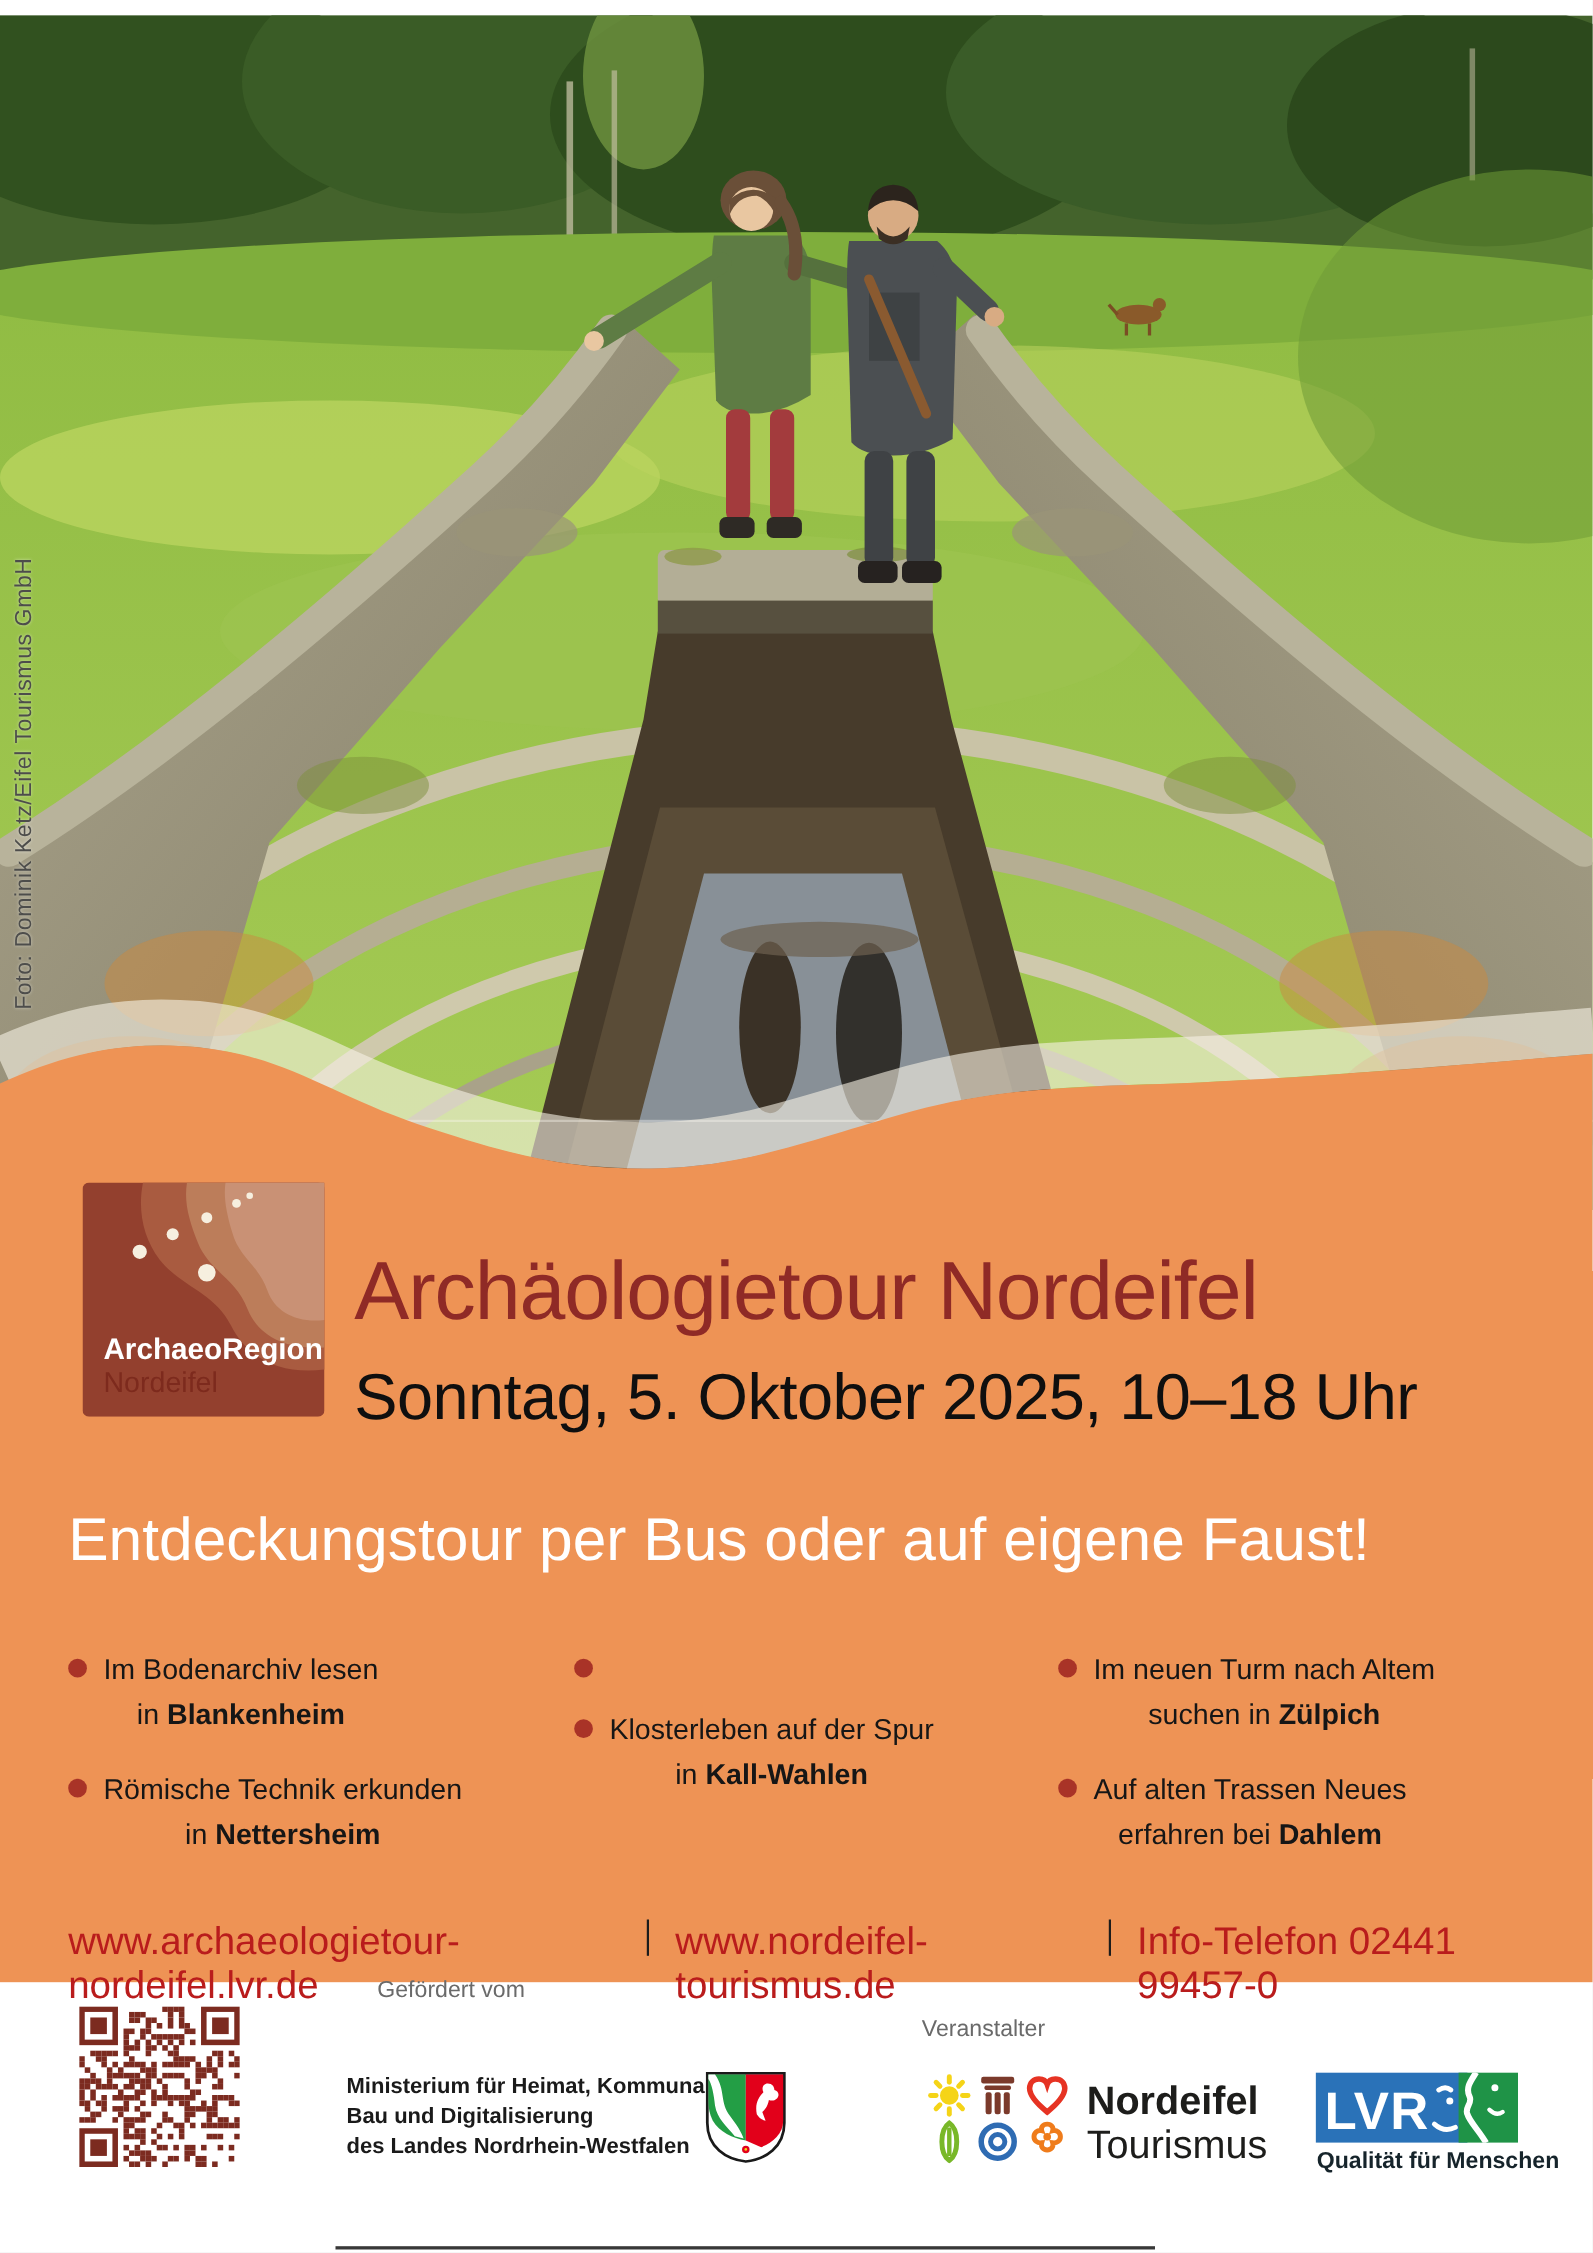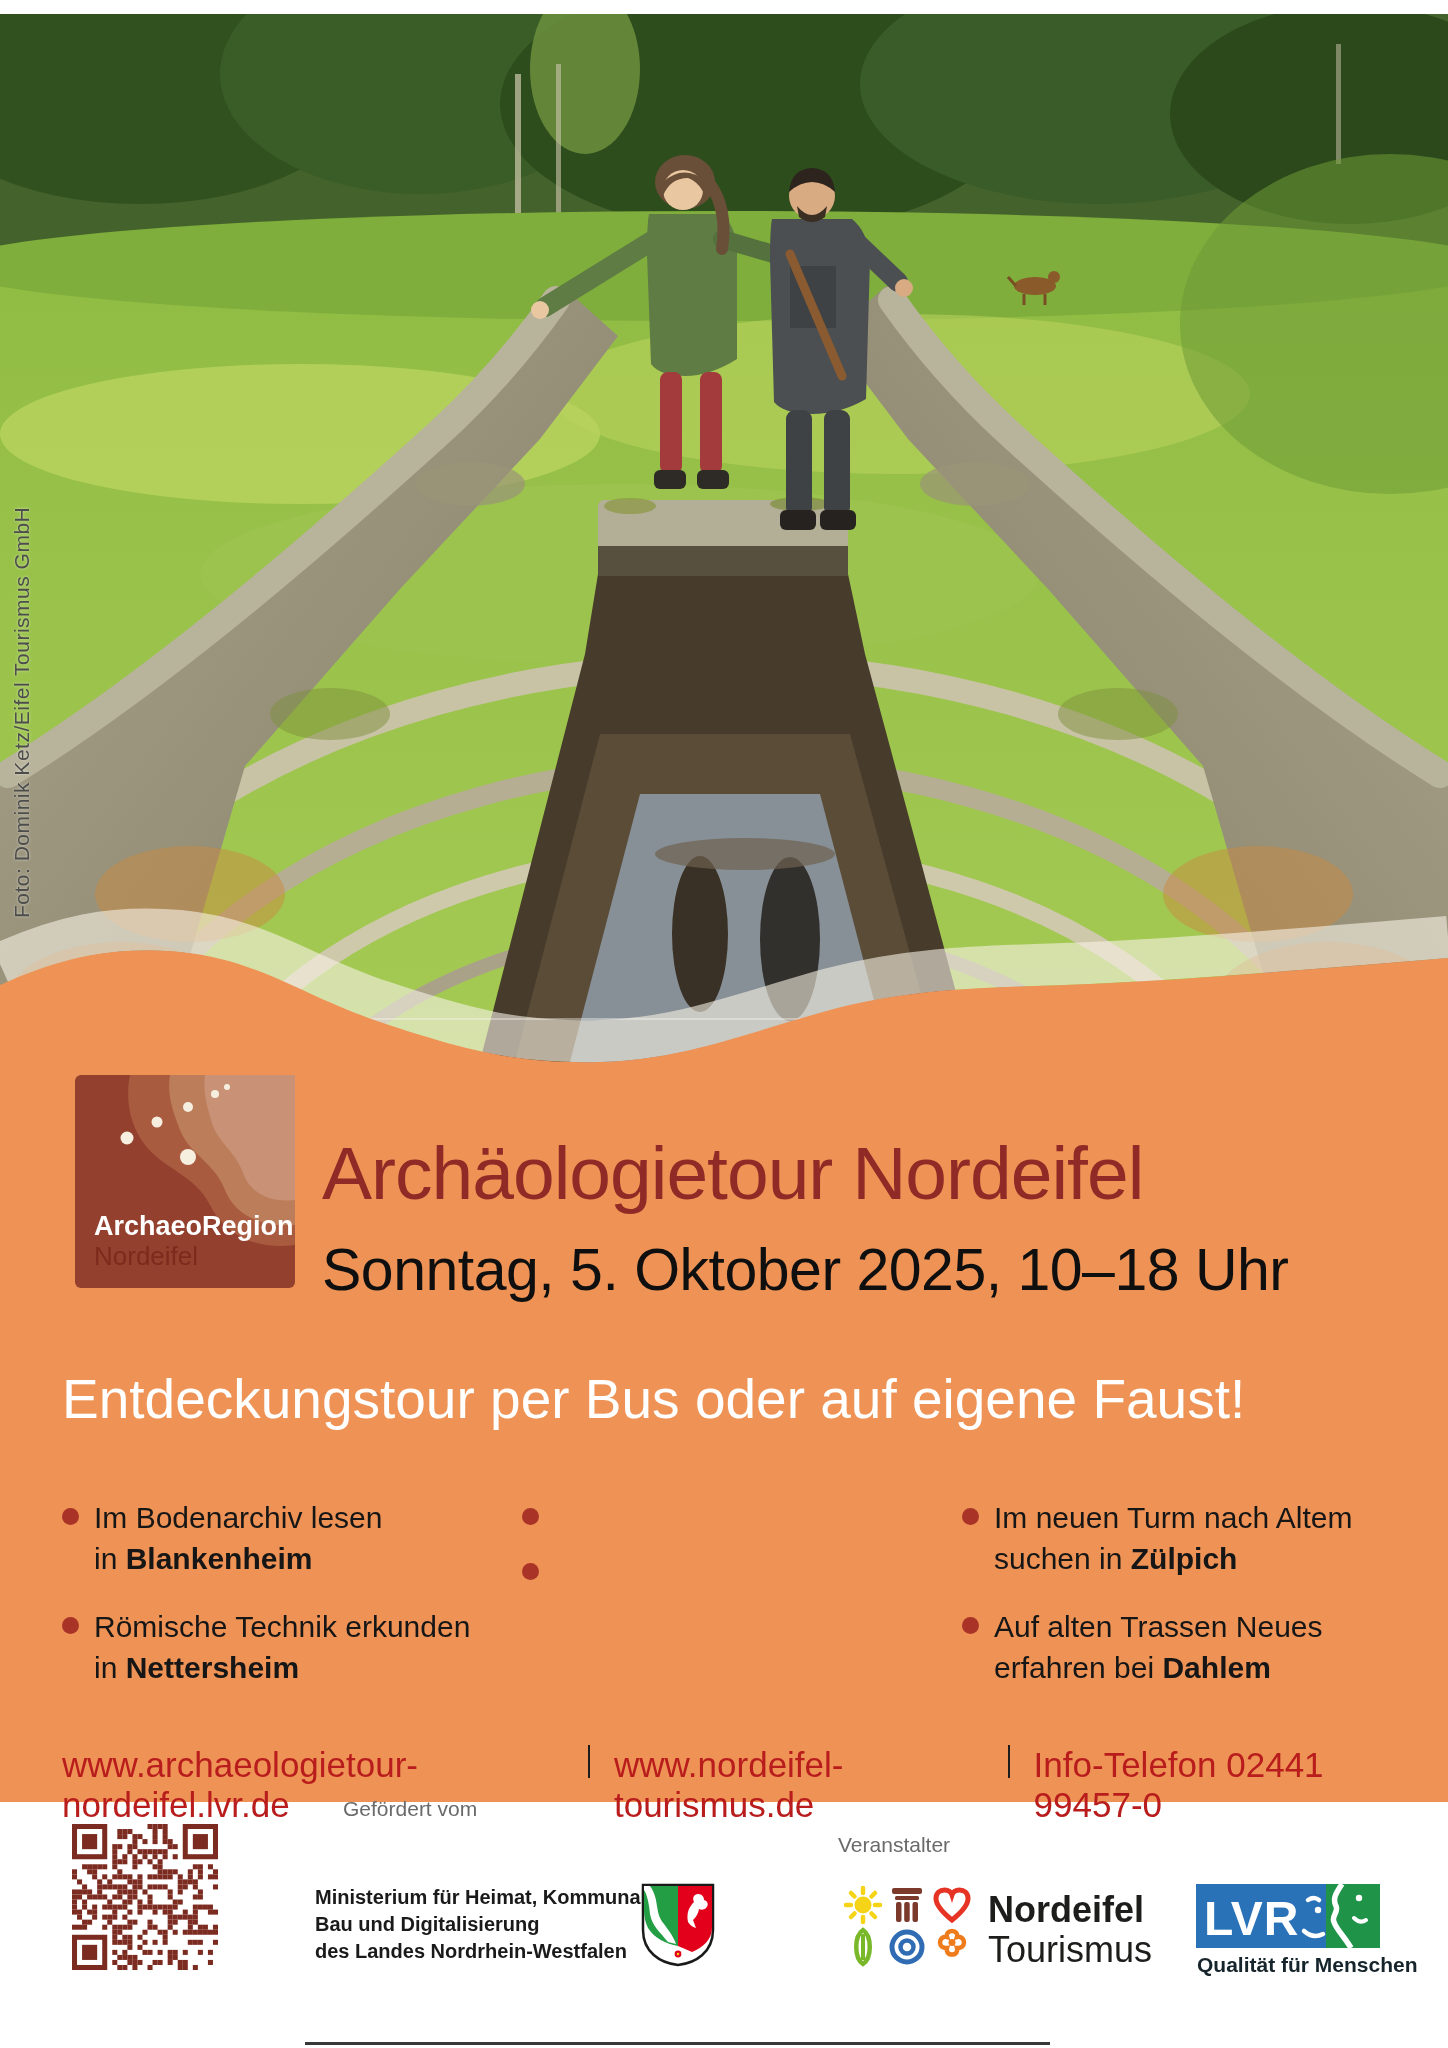--- a/index.html
+++ b/index.html
@@ -41,21 +41,21 @@
     font-size:59px;font-weight:400;letter-spacing:-.5px;color:#0f0f0f;line-height:1;
   }
   .tagline{
     position:absolute;left:62px;top:1372px;width:1340px;z-index:9;
     font-size:55px;font-weight:400;color:#ffffff;line-height:1;
   }
   .bullet-col{position:absolute;top:1497px;width:440px;z-index:9;}
   .col-1{left:62px;} .col-2{left:522px;} .col-3{left:962px;}
   .bullet-item{display:flex;gap:15px;margin-bottom:27px;}
   .dot{width:17px;height:17px;border-radius:50%;background:var(--dotred);margin-top:11px;flex:none;}
-  .bullet-text{font-size:30px;line-height:41px;color:var(--ink);}
+  .bullet-text{font-size:26px;line-height:41px;color:var(--ink);text-align:center;}
   .bullet-text b{font-weight:700;}
 
   .url-line{
     position:absolute;left:62px;top:1745px;width:1340px;z-index:9;
     font-size:35px;color:#b91c1c;display:flex;align-items:flex-start;
   }
   .url-sep{display:inline-block;width:2px;height:33px;background:#1c1c1c;margin:0 24px;}
 
   .footer-label{position:absolute;z-index:9;font-size:21px;color:var(--gray-label);}
   .label-funding{left:315px;top:1797px;margin-left:28px;}
@@ -246,20 +246,21 @@
       <span class="dot"></span>
       <span class="bullet-text"><span>Römische Technik erkunden</span><br><span>in </span><b>Nettersheim</b></span>
     </div>
   </div>
   <div class="bullet-col col-2">
     <div class="bullet-item">
       <span class="dot"></span>
     </div>
     <div class="bullet-item">
       <span class="dot"></span>
+      <span class="bullet-text"><span>Klosterleben auf der Spur</span><br><span>in </span><b>Kall-Wahlen</b></span>
     </div>
   </div>
   <div class="bullet-col col-3">
     <div class="bullet-item">
       <span class="dot"></span>
       <span class="bullet-text"><span>Im neuen Turm nach Altem</span><br><span>suchen in </span><b>Zülpich</b></span>
     </div>
     <div class="bullet-item">
       <span class="dot"></span>
       <span class="bullet-text"><span>Auf alten Trassen Neues</span><br><span>erfahren bei </span><b>Dahlem</b></span>

